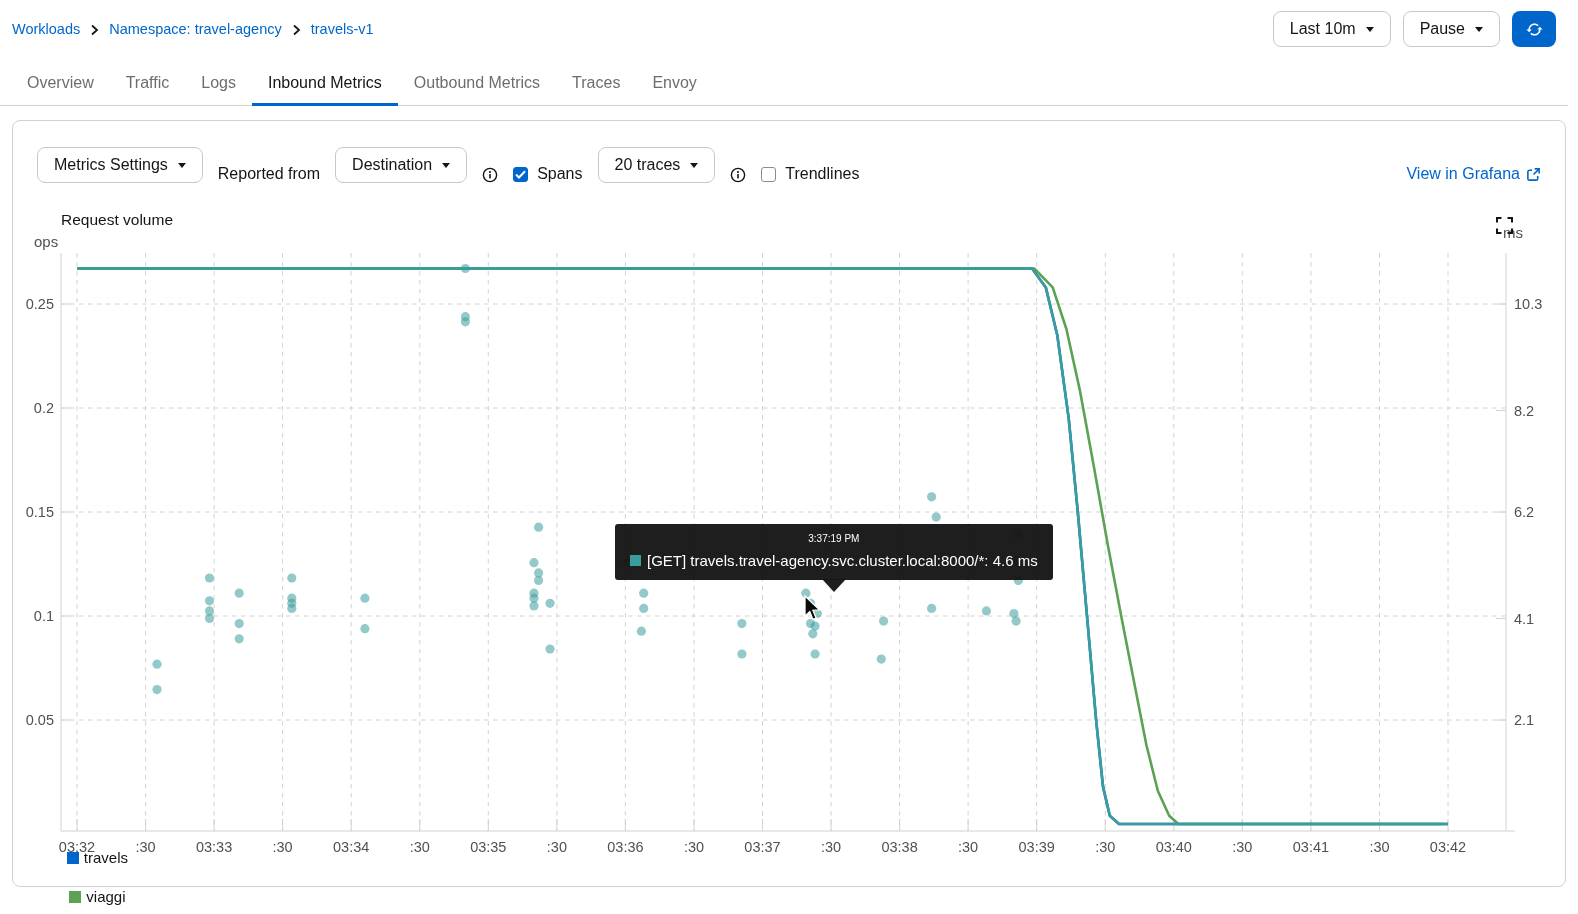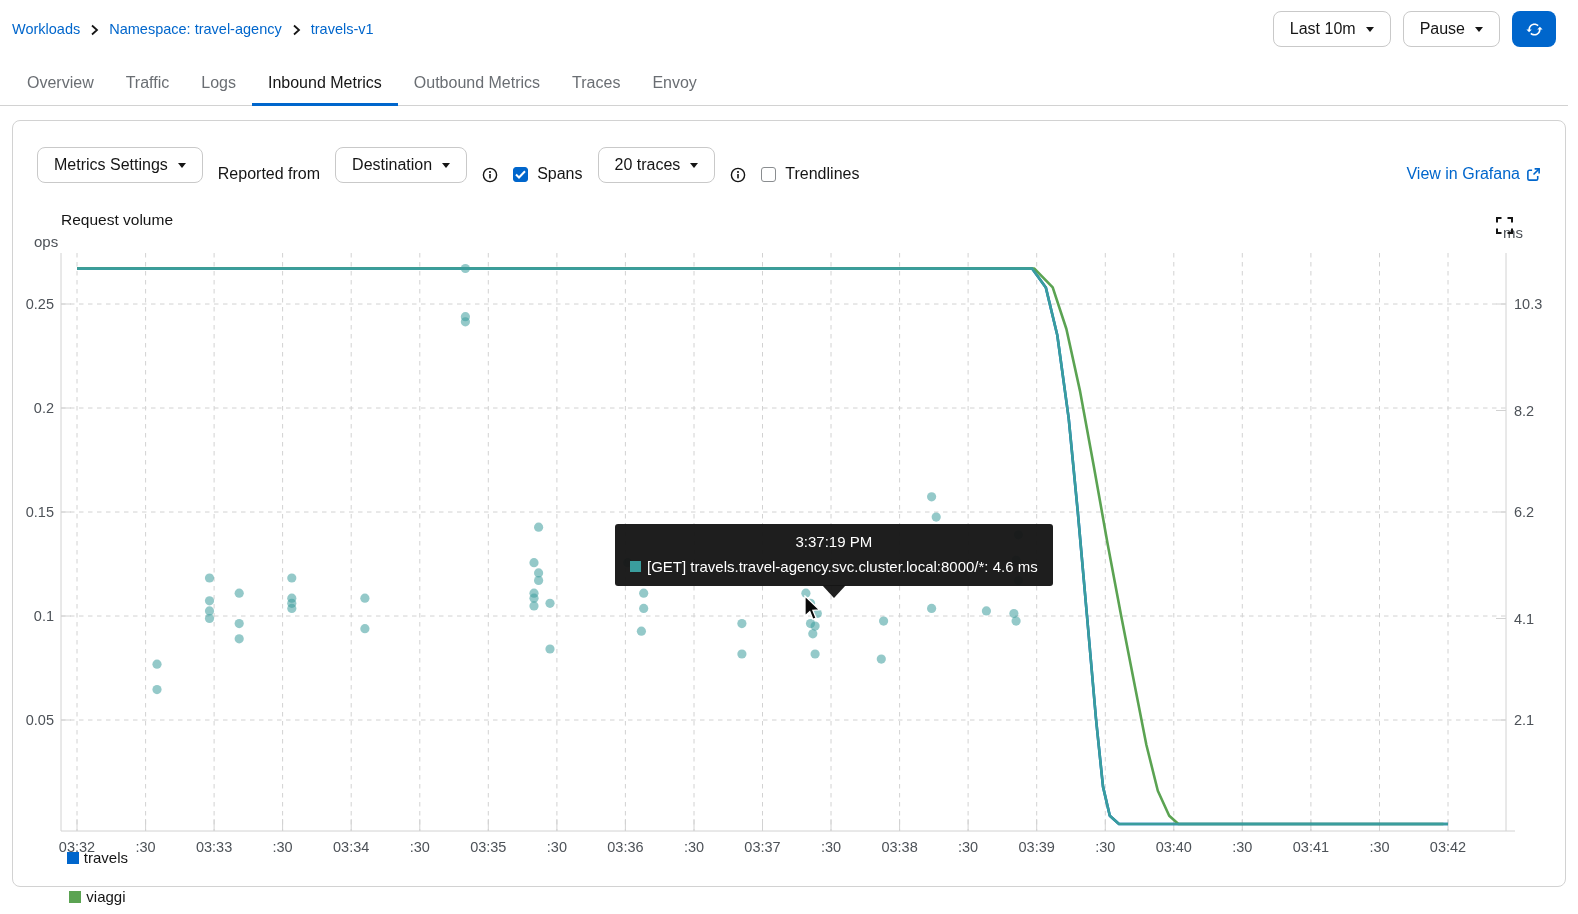--- a/index.html
+++ b/index.html
@@ -44,21 +44,21 @@
   .chart-title { position: absolute; left: 48px; top: 90px; font-size: 15.5px; color: #151515; z-index: 2; }
   .axis-unit { position: absolute; font-size: 15px; color: #4d5258; z-index: 2; }
   .unit-ops { left: 21px; top: 112px; }
   .unit-ms { left: 1490px; top: 103px; }
   .expand-btn { position: absolute; left: 1483px; top: 96px; background: none; border: none; cursor: pointer; z-index: 3; padding: 0; }
   #chart-svg { position: absolute; left: 0; top: 0; z-index: 1; }
 
   
   .chart-tooltip { position: absolute; left: 602px; top: 403px; z-index: 4; background: rgba(21,21,21,0.96);
                    color: #fff; border-radius: 3px; padding: 9px 15px 11px; text-align: center; white-space: nowrap; }
-  .chart-tooltip .tt-time { font-size: 15px; margin-bottom: 8px; }
+  .chart-tooltip .tt-time { font-size: 10px; margin-bottom: 8px; }
   .chart-tooltip .tt-line { font-size: 15px; display: flex; align-items: center; gap: 6px; }
   .tt-marker { display: inline-block; width: 11px; height: 11px; }
   .tt-caret { position: absolute; left: 50%; bottom: -12px; transform: translateX(-50%); width: 0; height: 0;
               border-left: 12px solid transparent; border-right: 12px solid transparent; border-top: 13px solid rgba(21,21,21,0.96); }
   .mouse-cursor { position: absolute; left: 790px; top: 474px; z-index: 5; }
 
   
   .legend { position: absolute; left: 48px; top: 728px; display: flex; gap: 22px; align-items: center; z-index: 2; flex-direction: column; }
   .legend-item { display: inline-flex; align-items: center; gap: 5px; font-size: 15px; color: #151515; cursor: pointer; }
   .legend-swatch { width: 12px; height: 12px; display: inline-block; }

